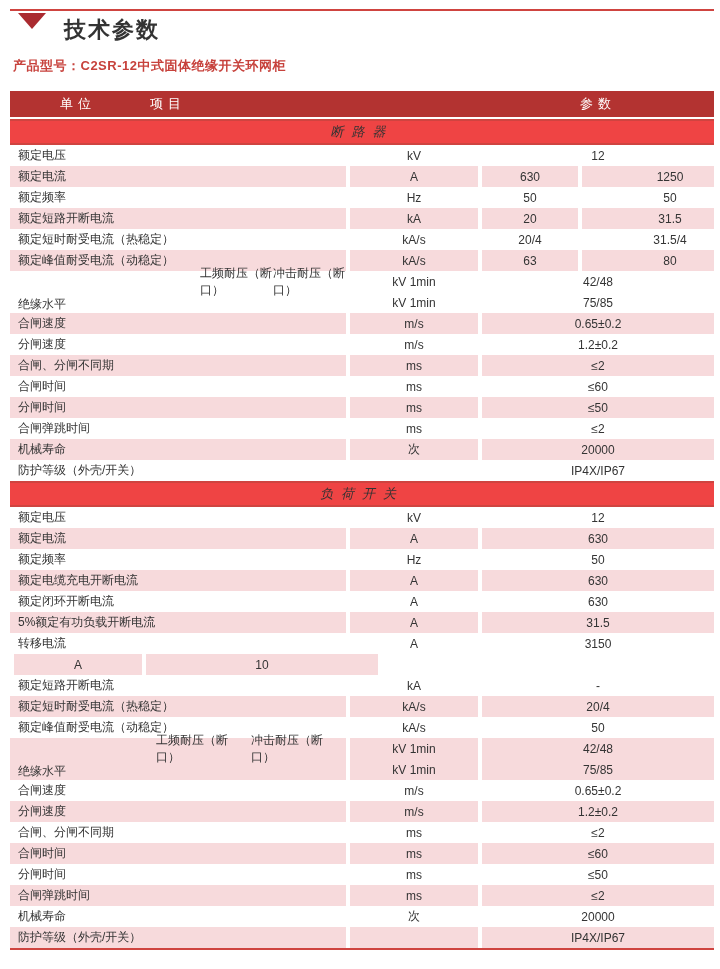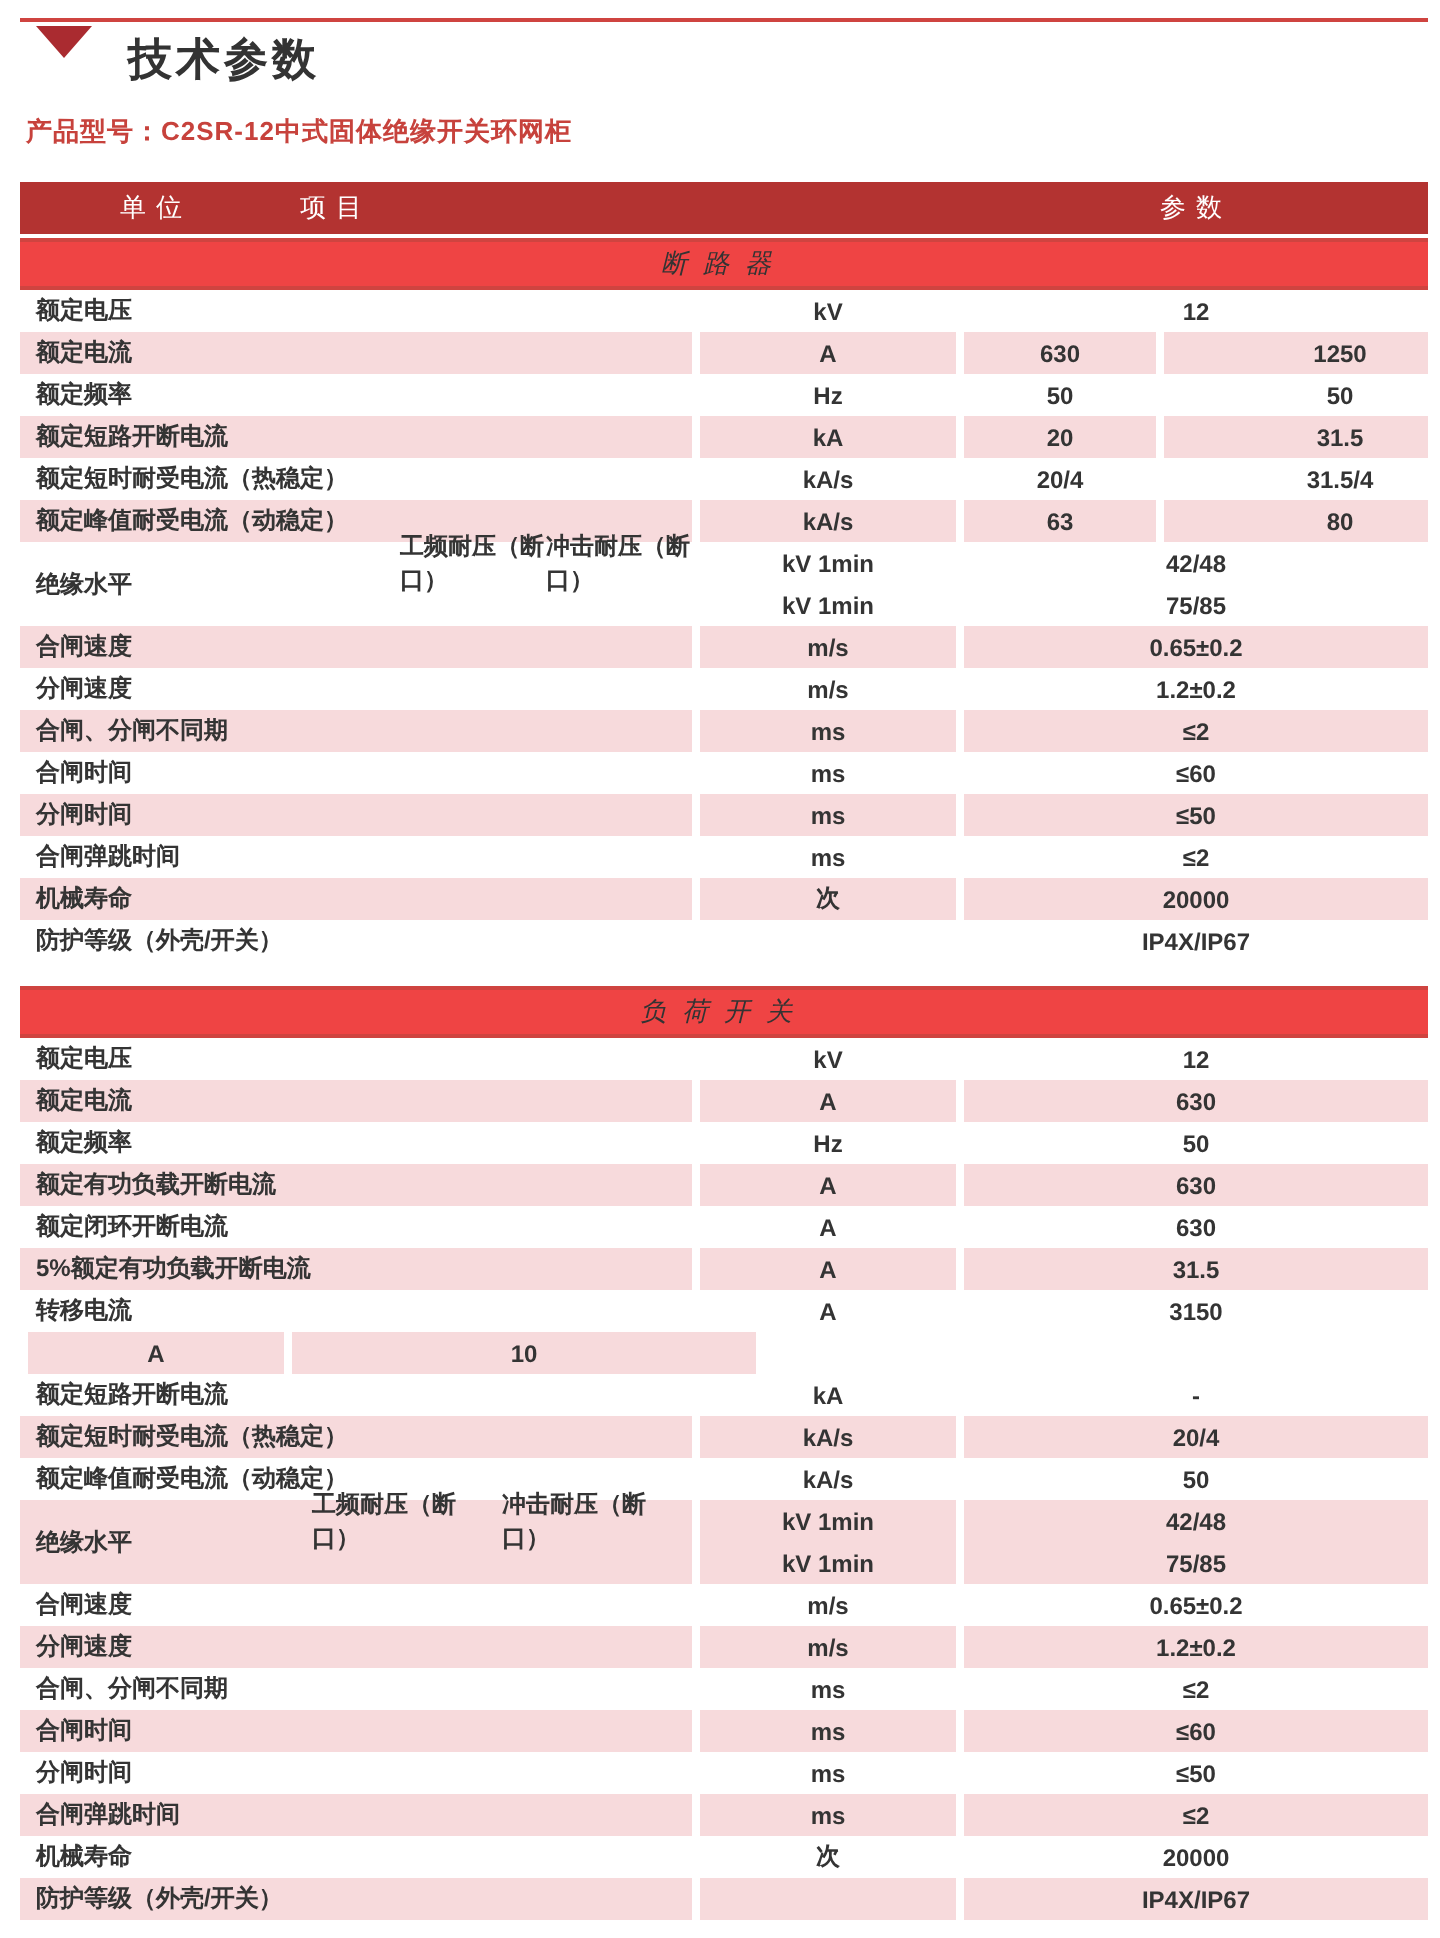--- a/index.html
+++ b/index.html
@@ -31,33 +31,33 @@
   .thead{display:flex;margin:16px 6px 2px 10px;height:26px;background:var(--bar);}
   .thead .cell{height:26px;background:transparent;color:#fff;font-size:13px;letter-spacing:5px;font-weight:400;}
 
   .sec-title{
     margin:0 6px 0 10px;height:22px;
     border-top:2px solid var(--accent);border-bottom:2px solid var(--accent);
     display:flex;align-items:center;justify-content:center;
     font-size:13px;letter-spacing:8px;color:#333;background:#ef4444;font-style:italic;
   }
 
-  .rows{margin:0 6px 12px 10px;font-weight:bold;}
+  .rows{margin:0 6px 0 10px;}
   .trow{display:flex;background:#fff;}
   .cell{display:flex;align-items:center;height:21px;font-size:12px;color:#343434;box-sizing:border-box;}
   .c-item{width:336px;padding-left:8px;justify-content:flex-start;}
   .c-unit{width:128px;margin-left:4px;justify-content:center;}
   .c-val{width:232px;margin-left:4px;justify-content:center;}
   .c-v1{width:96px;margin-left:4px;justify-content:center;}
   .c-v2{width:132px;margin-left:4px;justify-content:center;padding-left:44px;}
   .trow.pink .cell{background:var(--pink);}
   .trow.tall .cell{height:42px;}
 
   .ins-item{position:relative;}
-  .ins-label{position:absolute;left:8px;top:0;height:100%;display:flex;align-items:center;}
+  .ins-label{position:absolute;left:8px;top:12px;height:100%;display:flex;align-items:center;}
   .ins-subs{position:absolute;top:0;height:100%;display:flex;flex-direction:row;}
   .subs-wide{left:190px;}
   .subs-narrow{left:146px;}
   .sub{height:21px;display:flex;align-items:center;}
   .col2{flex-direction:column;justify-content:flex-end;align-items:stretch;}
   .col2 .sub{justify-content:center;}
 </style>
 </head>
 <body>
 
@@ -188,21 +188,21 @@
           <div class="cell c-item">额定电流</div>
           <div class="cell c-unit">A</div>
           <div class="cell c-val">630</div>
         </div>
         <div class="trow">
           <div class="cell c-item">额定频率</div>
           <div class="cell c-unit">Hz</div>
           <div class="cell c-val">50</div>
         </div>
         <div class="trow pink">
-          <div class="cell c-item">额定有功负载开断电流</div>
+          <div class="cell c-item">额定电缆充电开断电流</div>
           <div class="cell c-unit">A</div>
           <div class="cell c-val">630</div>
         </div>
         <div class="trow">
           <div class="cell c-item">额定闭环开断电流</div>
           <div class="cell c-unit">A</div>
           <div class="cell c-val">630</div>
         </div>
         <div class="trow pink">
           <div class="cell c-item">5%额定有功负载开断电流</div>

